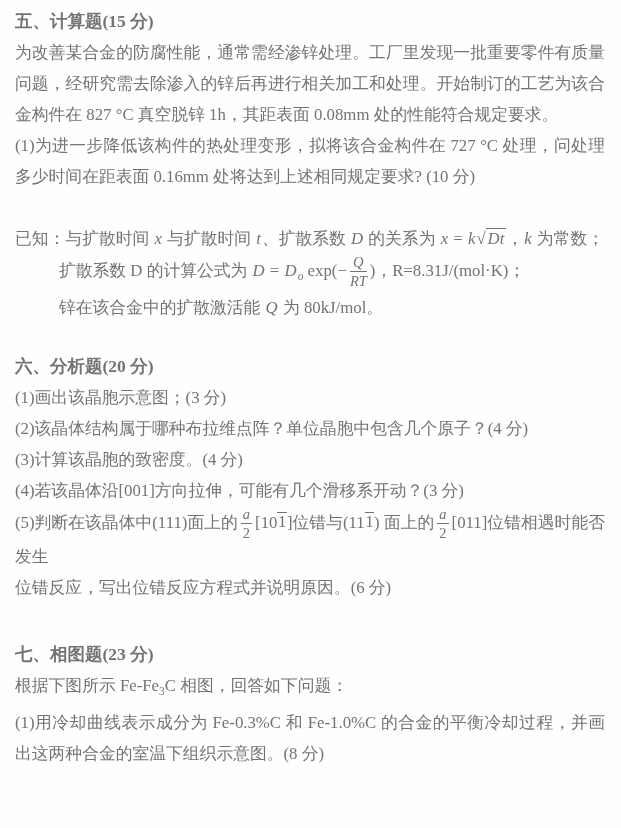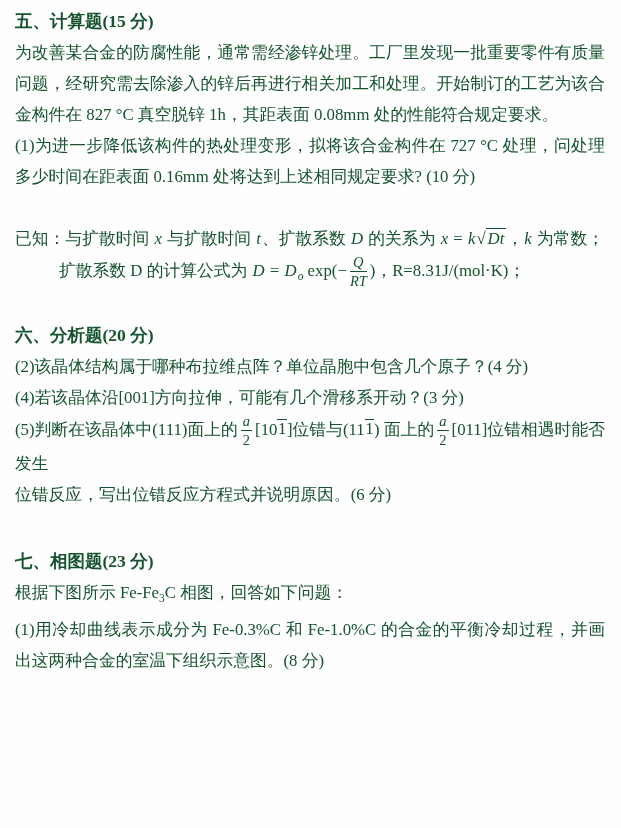--- a/index.html
+++ b/index.html
@@ -2,21 +2,21 @@
 <html><head>
 <meta charset="utf-8">
 <style>
   html, body { margin: 0; padding: 0; background: #ffffff; }
   .page {
     position: relative;
     width: 621px;
     height: 828px;
     box-sizing: border-box;
     background: #fefefe;
-    color: #14532d;
+    color: #737373;
     font-family: "Liberation Serif", "DejaVu Serif", serif;
     font-size: 16.8px;
     font-weight: 500;
     line-height: 31px;
     padding: 6px 16px 16px 15px;
     overflow: hidden;
   }
   h2 {
     font-size: 17.5px;
     font-weight: 700;
@@ -75,25 +75,30 @@
       <span>已知：与扩散时间 </span><span class="mvar">x</span><span> 与扩散时间 </span><span class="mvar">t</span><span>、扩散系数 </span><span class="mvar">D</span><span> 的关系为 </span><span class="mvar">x</span><span> = </span><span class="mvar">k</span><span class="sqrt"><span class="sqrt-sym">√</span><span class="radicand">Dt</span></span><span>，</span><span class="mvar">k</span><span> 为常数；</span>
     </p>
 
     <p class="indent">
       <span>扩散系数 D 的计算公式为 </span><span class="mvar">D</span><span> = </span><span class="mvar">D</span><span class="msub">o</span><span> exp(−</span><span class="frac">
           <span class="num it">Q</span>
           <span class="den it">RT</span>
         </span><span>)</span><span>，R=8.31J/(mol·K)；</span>
     </p>
 
+    <p class="indent">
+      <span>锌在该合金中的扩散激活能 </span><span class="mvar">Q</span><span> 为 80kJ/mol。</span>
+    </p>
   </section>
 
   <section id="sec6">
     <h2>六、分析题(20 分)</h2>
+    <p>(1)画出该晶胞示意图；(3 分)</p>
     <p>(2)该晶体结构属于哪种布拉维点阵？单位晶胞中包含几个原子？(4 分)</p>
+    <p>(3)计算该晶胞的致密度。(4 分)</p>
     <p>(4)若该晶体沿[001]方向拉伸，可能有几个滑移系开动？(3 分)</p>
 
     <p>
       <span>(5)判断在该晶体中(111)面上的</span><span class="frac">
           <span class="num it">a</span>
           <span class="den">2</span>
         </span><span>[10</span><span class="obar">1</span><span>]</span><span>位错与(11</span><span class="obar">1</span><span>) </span><span>面上的</span><span class="frac">
           <span class="num it">a</span>
           <span class="den">2</span>
         </span><span>[011]</span><span>位错相遇时能否发生</span>

